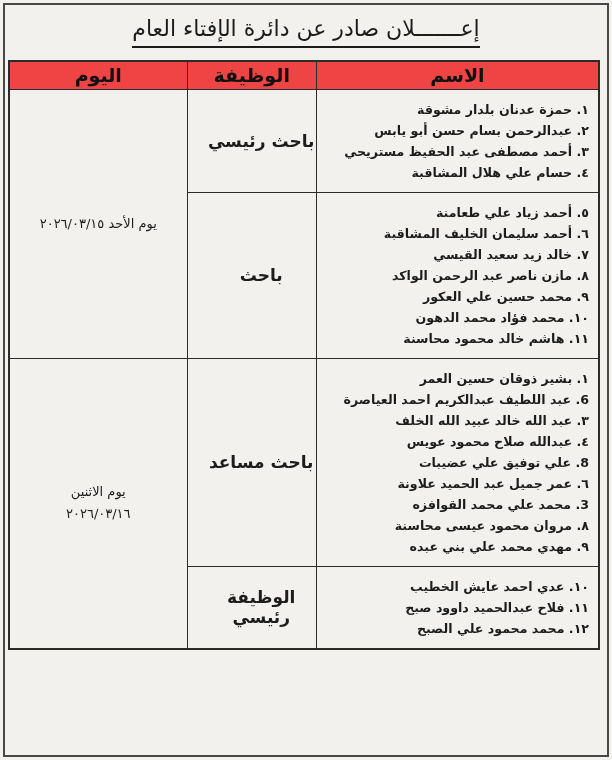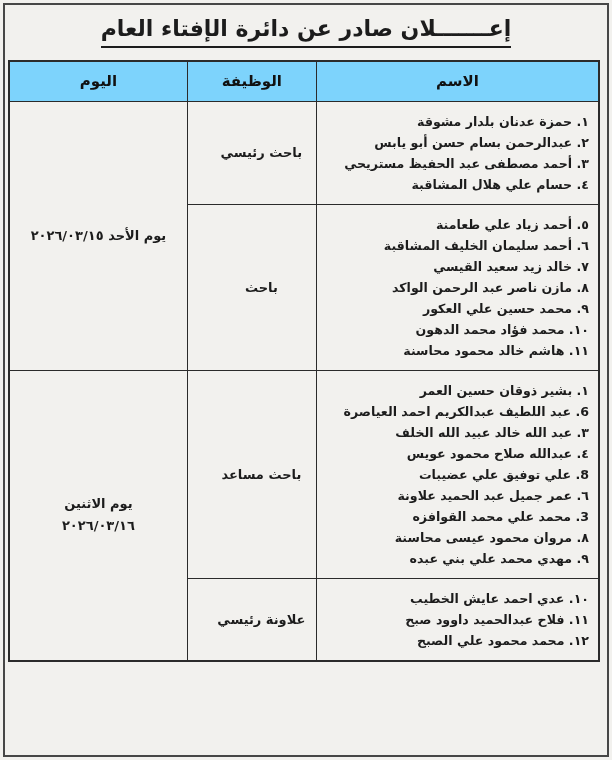--- a/index.html
+++ b/index.html
@@ -23,21 +23,21 @@
     padding: 9px 7px 6px 7px;
     overflow: hidden;
   }
   .title-wrap {
     text-align: center;
     margin: 2px 0 12px 0;
   }
   .title-text {
     display: inline-block;
     font-size: 22px;
-    font-weight: bold;
+    font-weight: normal;
     letter-spacing: 0.5px;
     border-bottom: 2.5px solid #1c1c1c;
     padding-bottom: 5px;
     white-space: nowrap;
   }
   .intro {
     direction: rtl;
     text-align: justify;
     font-size: 13.2px;
     font-weight: bold;
@@ -49,24 +49,24 @@
     direction: rtl;
     border-collapse: collapse;
     width: 592px;
     margin: 0 auto;
     border: 2px solid #2b2b2b;
   }
   table.schedule th, table.schedule td {
     border: 1.5px solid #2b2b2b;
   }
   thead th {
-    background: #7dd3fc;
-    font-size: 15px;
+    background: #ef4444;
+    font-size: 19px;
     font-weight: bold;
-    height: 40px;
+    height: 28px;
     text-align: center;
     color: #111;
   }
   col.c-name { width: 283px; }
   col.c-pos  { width: 130px; }
   col.c-day  { width: 179px; }
   td.names-cell {
     padding: 9px 9px 9px 5px;
     vertical-align: middle;
     margin-top: 29px;
@@ -75,29 +75,29 @@
     direction: rtl;
     text-align: right;
     font-size: 12.6px;
     font-weight: bold;
     line-height: 21px;
     white-space: nowrap;
   }
   td.pos-cell {
     text-align: center;
     vertical-align: middle;
-    font-size: 13px;
+    font-size: 17px;
     font-weight: bold;
     padding-left: 19px;
   }
   td.day-cell {
     text-align: center;
     vertical-align: middle;
     font-size: 13px;
-    font-weight: bold;
+    font-weight: normal;
   }
   .day-line { line-height: 22px; white-space: nowrap; }
 </style>
 </head>
 <body>
 
 <div class="page">
   <div class="frame">
 
     <div class="title-wrap">
@@ -160,19 +160,19 @@
               <div class="day-line">يوم الاثنين</div>
               <div class="day-line">٢٠٢٦/٠٣/١٦</div>
             </td>
           </tr>
           <tr>
             <td class="names-cell">
               <div class="name-line">١٠. عدي احمد عايش الخطيب</div>
               <div class="name-line">١١. فلاح عبدالحميد داوود صبح</div>
               <div class="name-line">١٢. محمد محمود علي الصبح</div>
             </td>
-            <td class="pos-cell">علاونة رئيسي</td>
+            <td class="pos-cell">الوظيفة رئيسي</td>
           </tr>
         </tbody>
     </table>
 
   </div>
 </div>
 
 </body></html>

